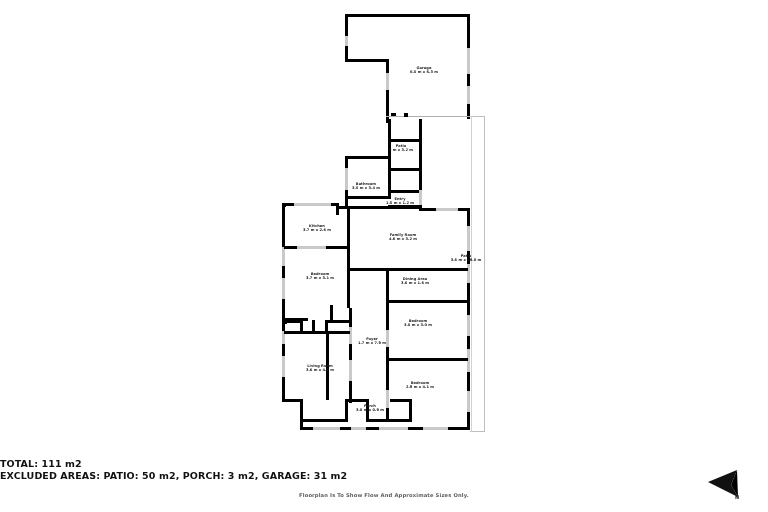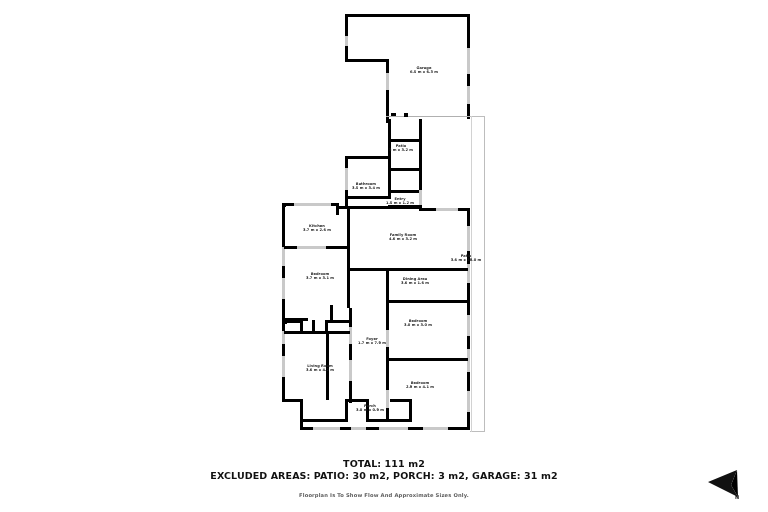--- a/index.html
+++ b/index.html
@@ -51,21 +51,20 @@
     font-size: 3.6px;
     font-weight: 700;
     letter-spacing: 0.05px;
     color: #1c1c1c;
   }
   #summary {
     position: absolute;
     left: 0;
     top: 458px;
     width: 768px;
-    text-align: center;
   }
   #summary .sum-line {
     display: block;
     font-size: 9.5px;
     font-weight: 700;
     line-height: 1.28;
     letter-spacing: 0.1px;
     color: #111111;
   }
   #disclaimer {
@@ -334,21 +333,21 @@
   </div>
   <div class="room-label" style="left:370px; top:408px;">
     <span class="rl-name">Porch</span>
     <span class="rl-dims">3.0 m x 0.9 m</span>
   </div>
 
 </div>
 
 <div id="summary">
   <span class="sum-line">TOTAL: 111 m2</span>
-  <span class="sum-line">EXCLUDED AREAS: PATIO: 30 m2, PORCH: 3 m2, GARAGE: 31 m2</span>
+  <span class="sum-line">EXCLUDED AREAS: PATIO: 50 m2, PORCH: 3 m2, GARAGE: 31 m2</span>
 </div>
 
 <div id="disclaimer">Floorplan Is To Show Flow And Approximate Sizes Only.</div>
 
 <div id="compass">
   <svg width="46" height="42" viewBox="0 0 46 42">
     <path d="M4 16 L33 4 L27 19 L34 31 Z" fill="#111111"></path>
     <path d="M33 4 L27 19 L34 31 Z" fill="#000000"></path>
     <path d="M27 19 L34 31 L31 26 Z" fill="#000000"></path>
   </svg>

